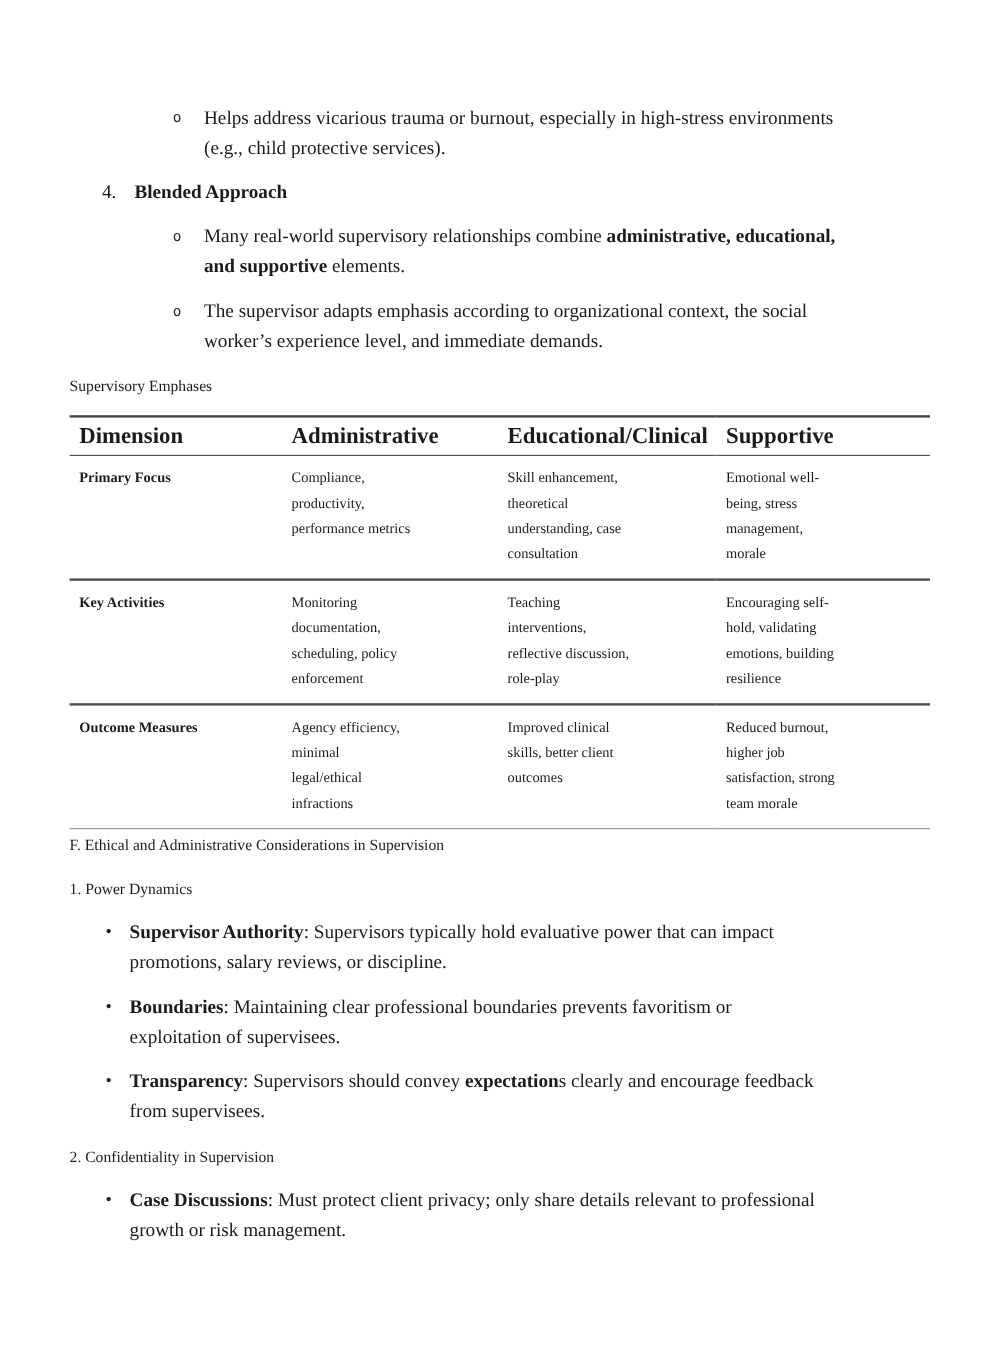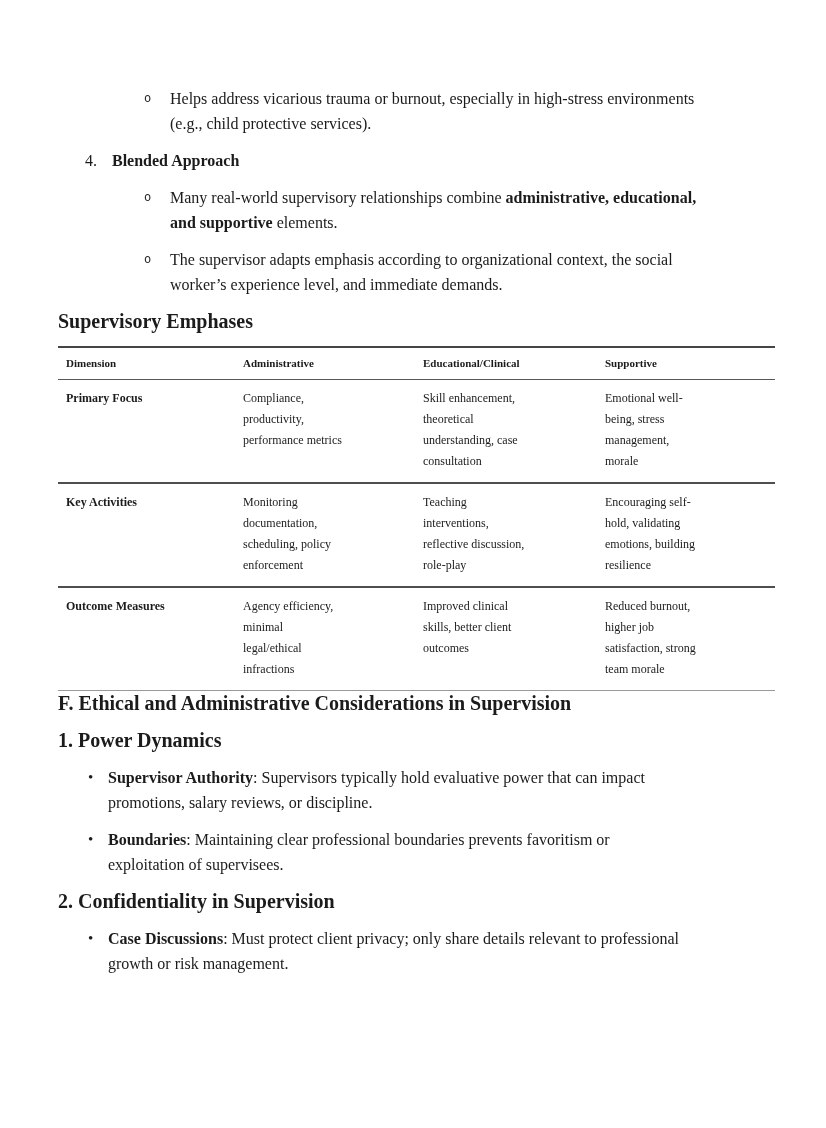--- a/index.html
+++ b/index.html
@@ -17,33 +17,33 @@
   b{font-weight:bold;}
   .li{position:relative;margin:0 0 12px 0;}
   .li.sub{padding-left:112px;}
   .mk-o{position:absolute;left:86px;top:0;font-family:"DejaVu Sans Mono","Liberation Mono",monospace;font-size:12px;line-height:25px;color:#2a2a2a;}
   .mk-o::before{content:"o";}
   .li.numbered{padding-left:54px;}
   .mk-num{position:absolute;left:27px;top:0;font-weight:normal;}
   .li.main{padding-left:50px;}
   .mk-dot{position:absolute;left:30px;top:0;font-size:15px;}
   .mk-dot::before{content:"\2022";}
-  .doc-h{font-size:20px;line-height:25px;font-weight:bold;margin:0 0 12px 0;}
+  .doc-h{font-size:13px;line-height:25px;font-weight:normal;margin:0 0 12px 0;}
   .sect-f{}
   .sup-table{
     border-collapse:collapse;table-layout:fixed;width:717px;
     border-top:2px solid #454545;margin:0;
   }
   .sup-table col.c1{width:177px;}
   .sup-table col.c2{width:180px;}
   .sup-table col.c3{width:182px;}
   .sup-table col.c4{width:178px;}
   .sup-table th{
     text-align:left;vertical-align:top;font-weight:bold;
-    font-size:11px;line-height:21px;padding:5px 8px 5px 8px;
+    font-size:19px;line-height:21px;padding:5px 8px 5px 8px;
   }
   .sup-table td{
     text-align:left;vertical-align:top;
     font-size:12px;line-height:21px;
     padding:8px 8px 10px 8px;white-space:pre-line;
   }
   .sup-table td.dim{font-weight:bold;}
   .sup-table thead tr{border-bottom:1.5px solid #575757;}
   .sup-table tbody tr{border-bottom:2px solid #4e4e4e;}
   .sup-table tbody tr:last-child{border-bottom:1px solid #9a9a9a;}
@@ -149,20 +149,25 @@
     <p class="para"><b>Supervisor Authority</b><span>: Supervisors typically hold evaluative power that can impact
 promotions, salary reviews, or discipline.</span></p>
   </div>
 
   <div class="li main">
     <span class="mk-dot"></span>
     <p class="para"><b>Boundaries</b><span>: Maintaining clear professional boundaries prevents favoritism or
 exploitation of supervisees.</span></p>
   </div>
 
+  <div class="li main">
+    <span class="mk-dot"></span>
+    <p class="para"><b>Transparency</b><span>: Supervisors should convey </span><b>expectation</b><span>s clearly and encourage feedback
+from supervisees.</span></p>
+  </div>
 
   <h3 class="doc-h">2. Confidentiality in Supervision</h3>
 
   <div class="li main">
     <span class="mk-dot"></span>
     <p class="para"><b>Case Discussions</b><span>: Must protect client privacy; only share details relevant to professional
 growth or risk management.</span></p>
   </div>
 
 </div>

